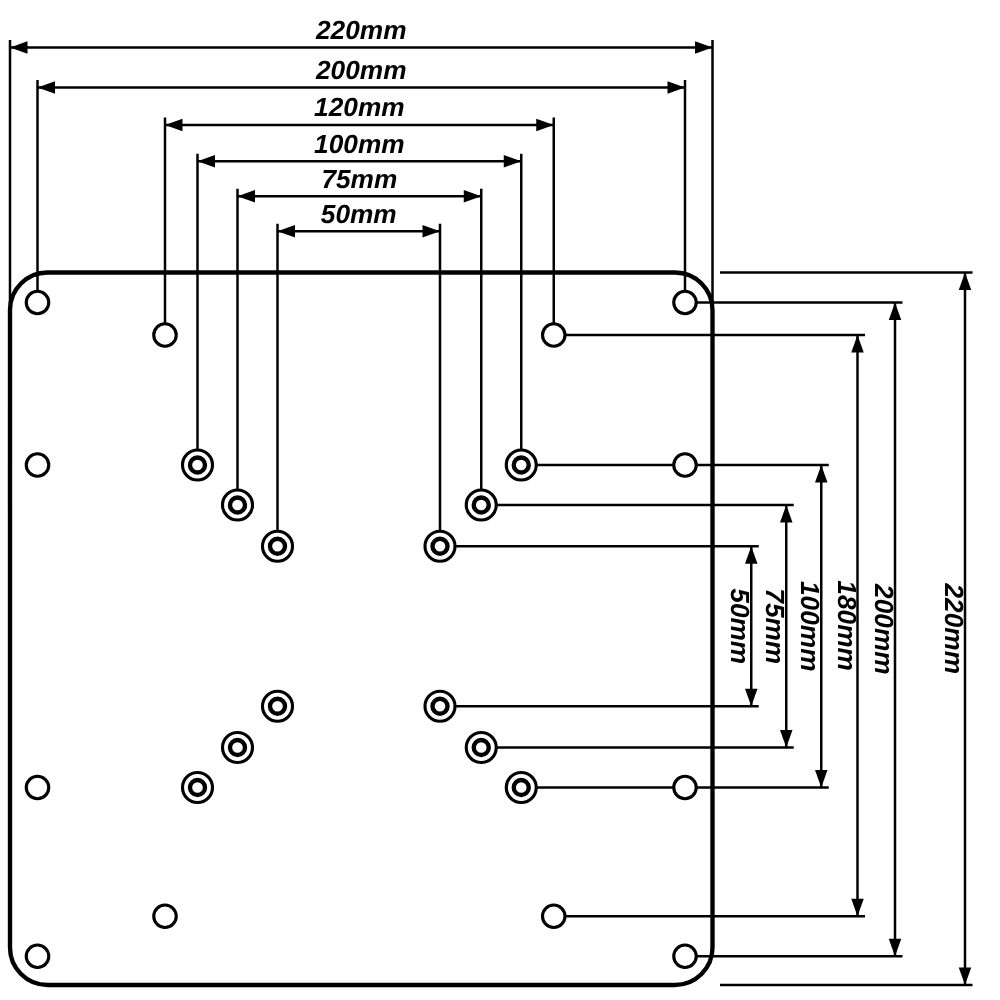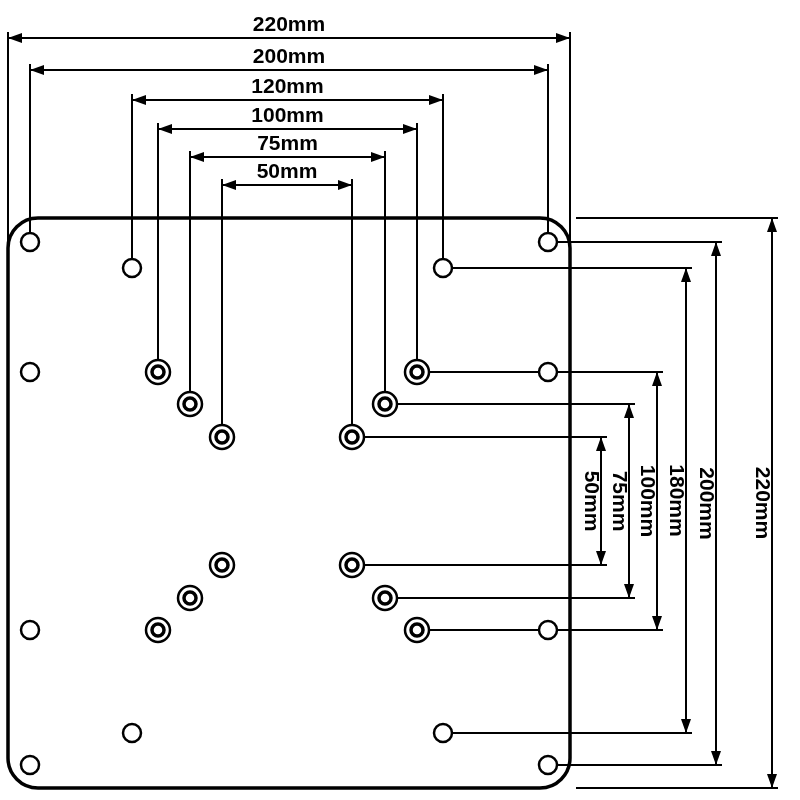--- a/index.html
+++ b/index.html
@@ -7,20 +7,21 @@
     padding: 0;
     background: #ffffff;
   }
   .stage {
     width: 800px;
     height: 800px;
     position: relative;
     background: #ffffff;
     font-family: "Liberation Sans", sans-serif;
     overflow: hidden;
+    font-style: italic;
   }
   svg text {
     font-family: "Liberation Sans", "DejaVu Sans", sans-serif;
     font-weight: bold;
   }
 </style>
 </head>
 <body>
 
 <div class="stage">

